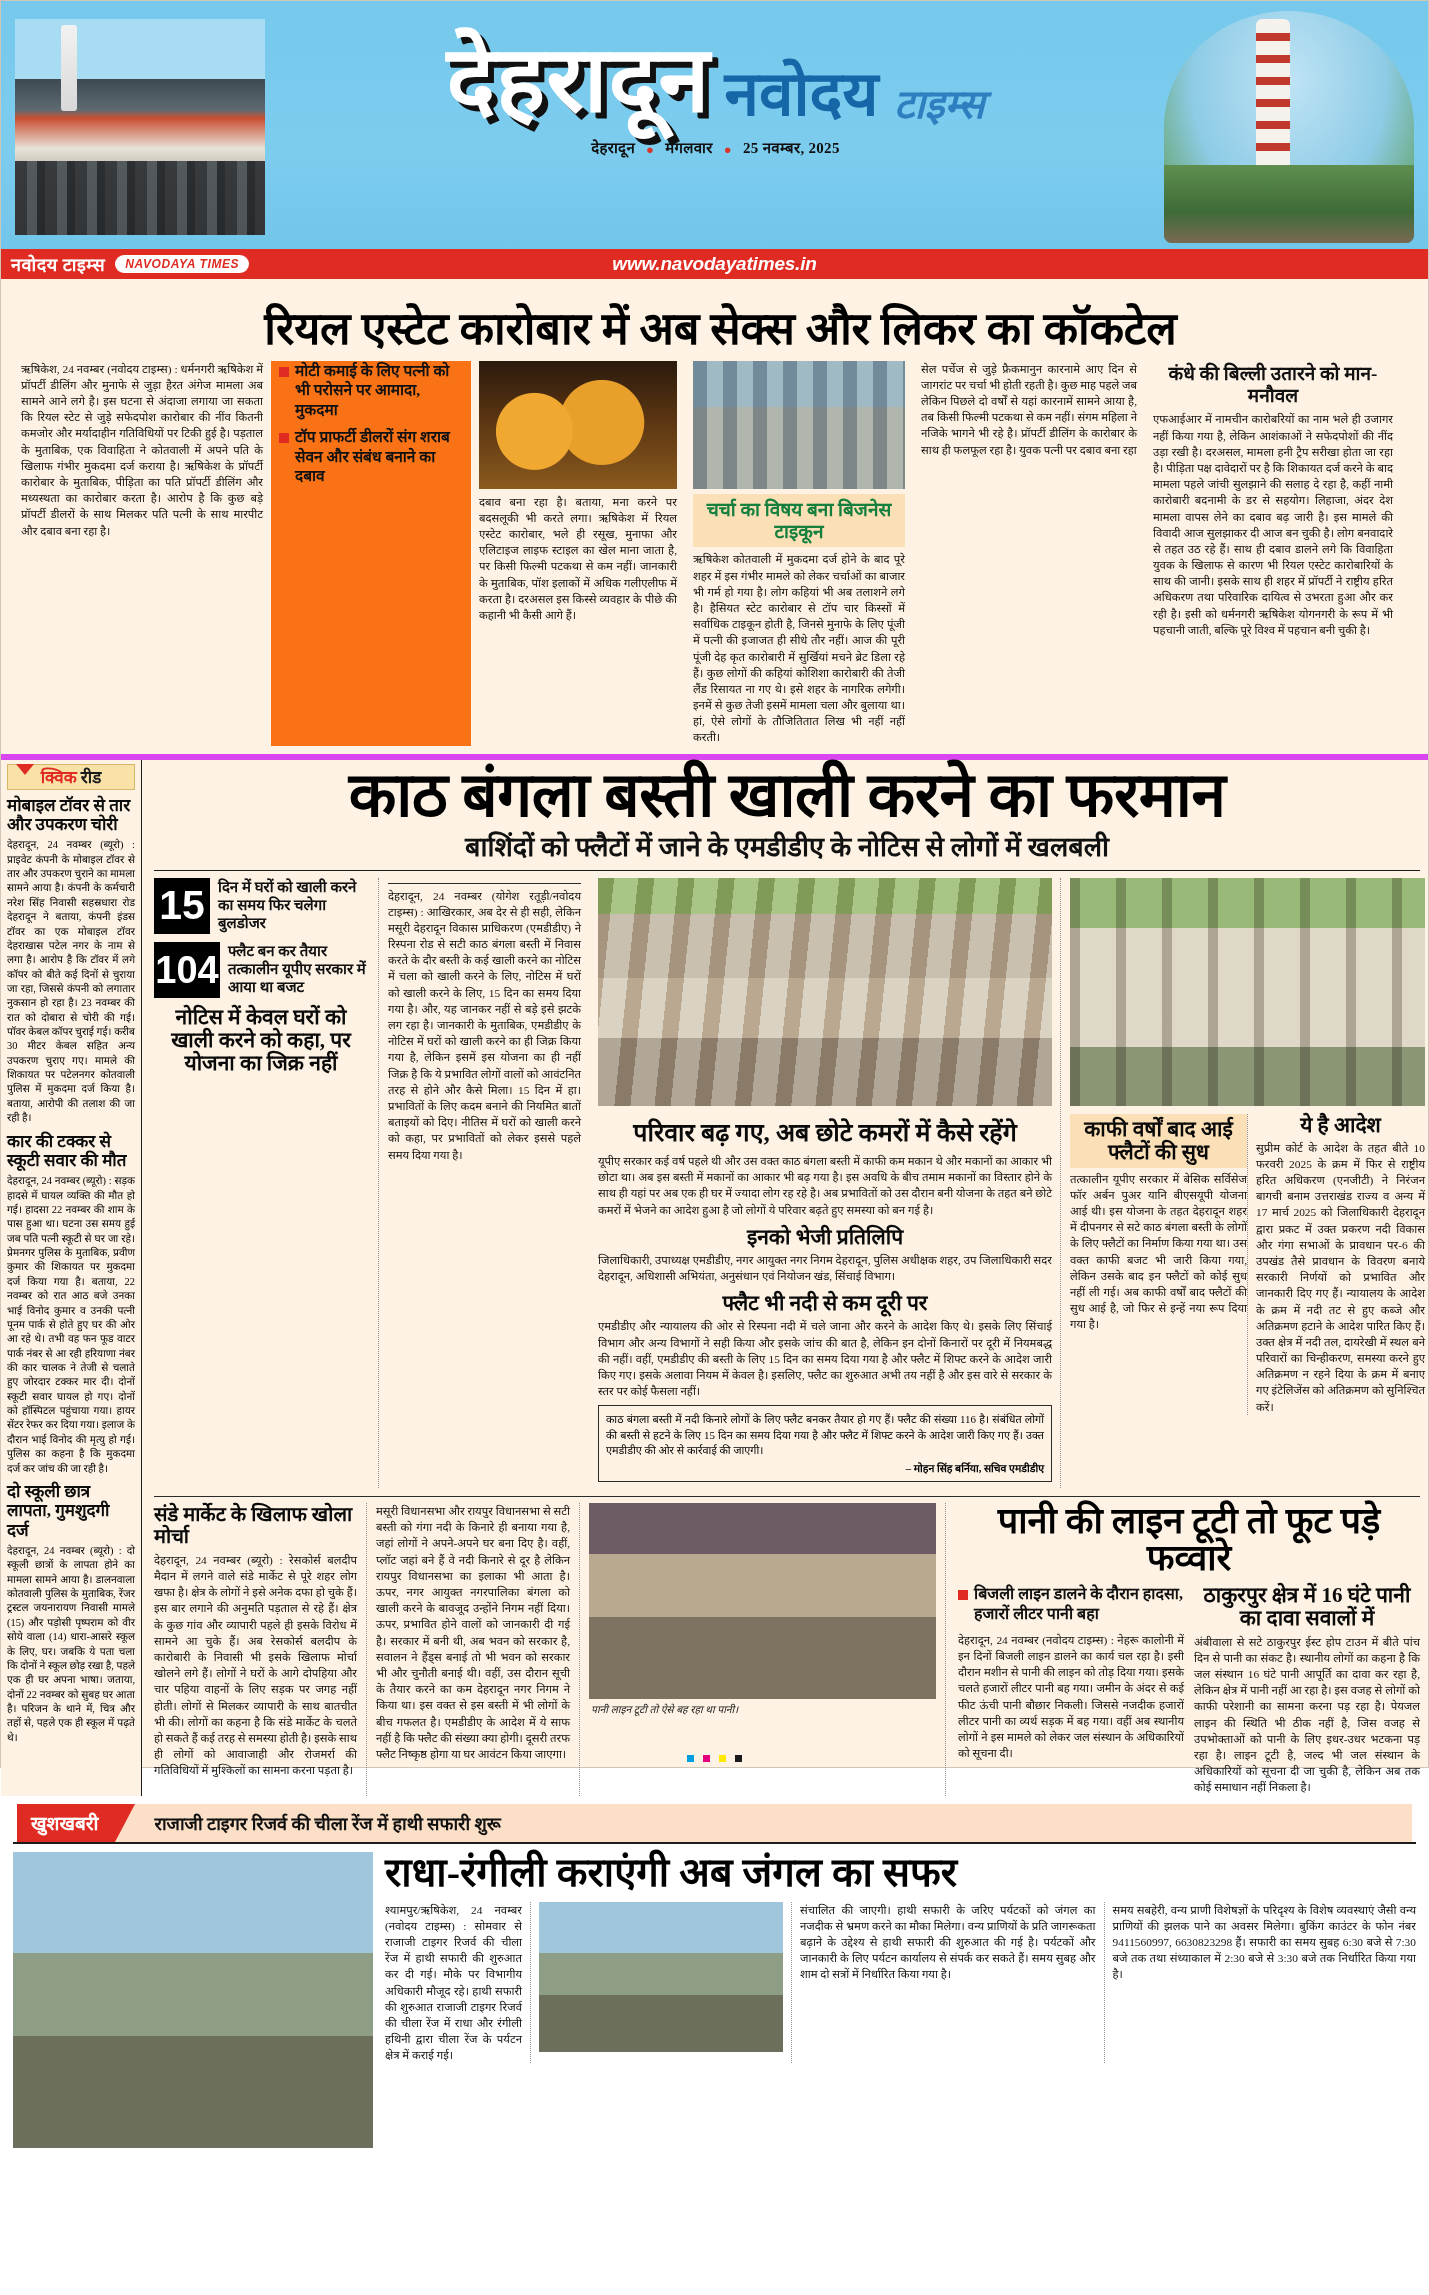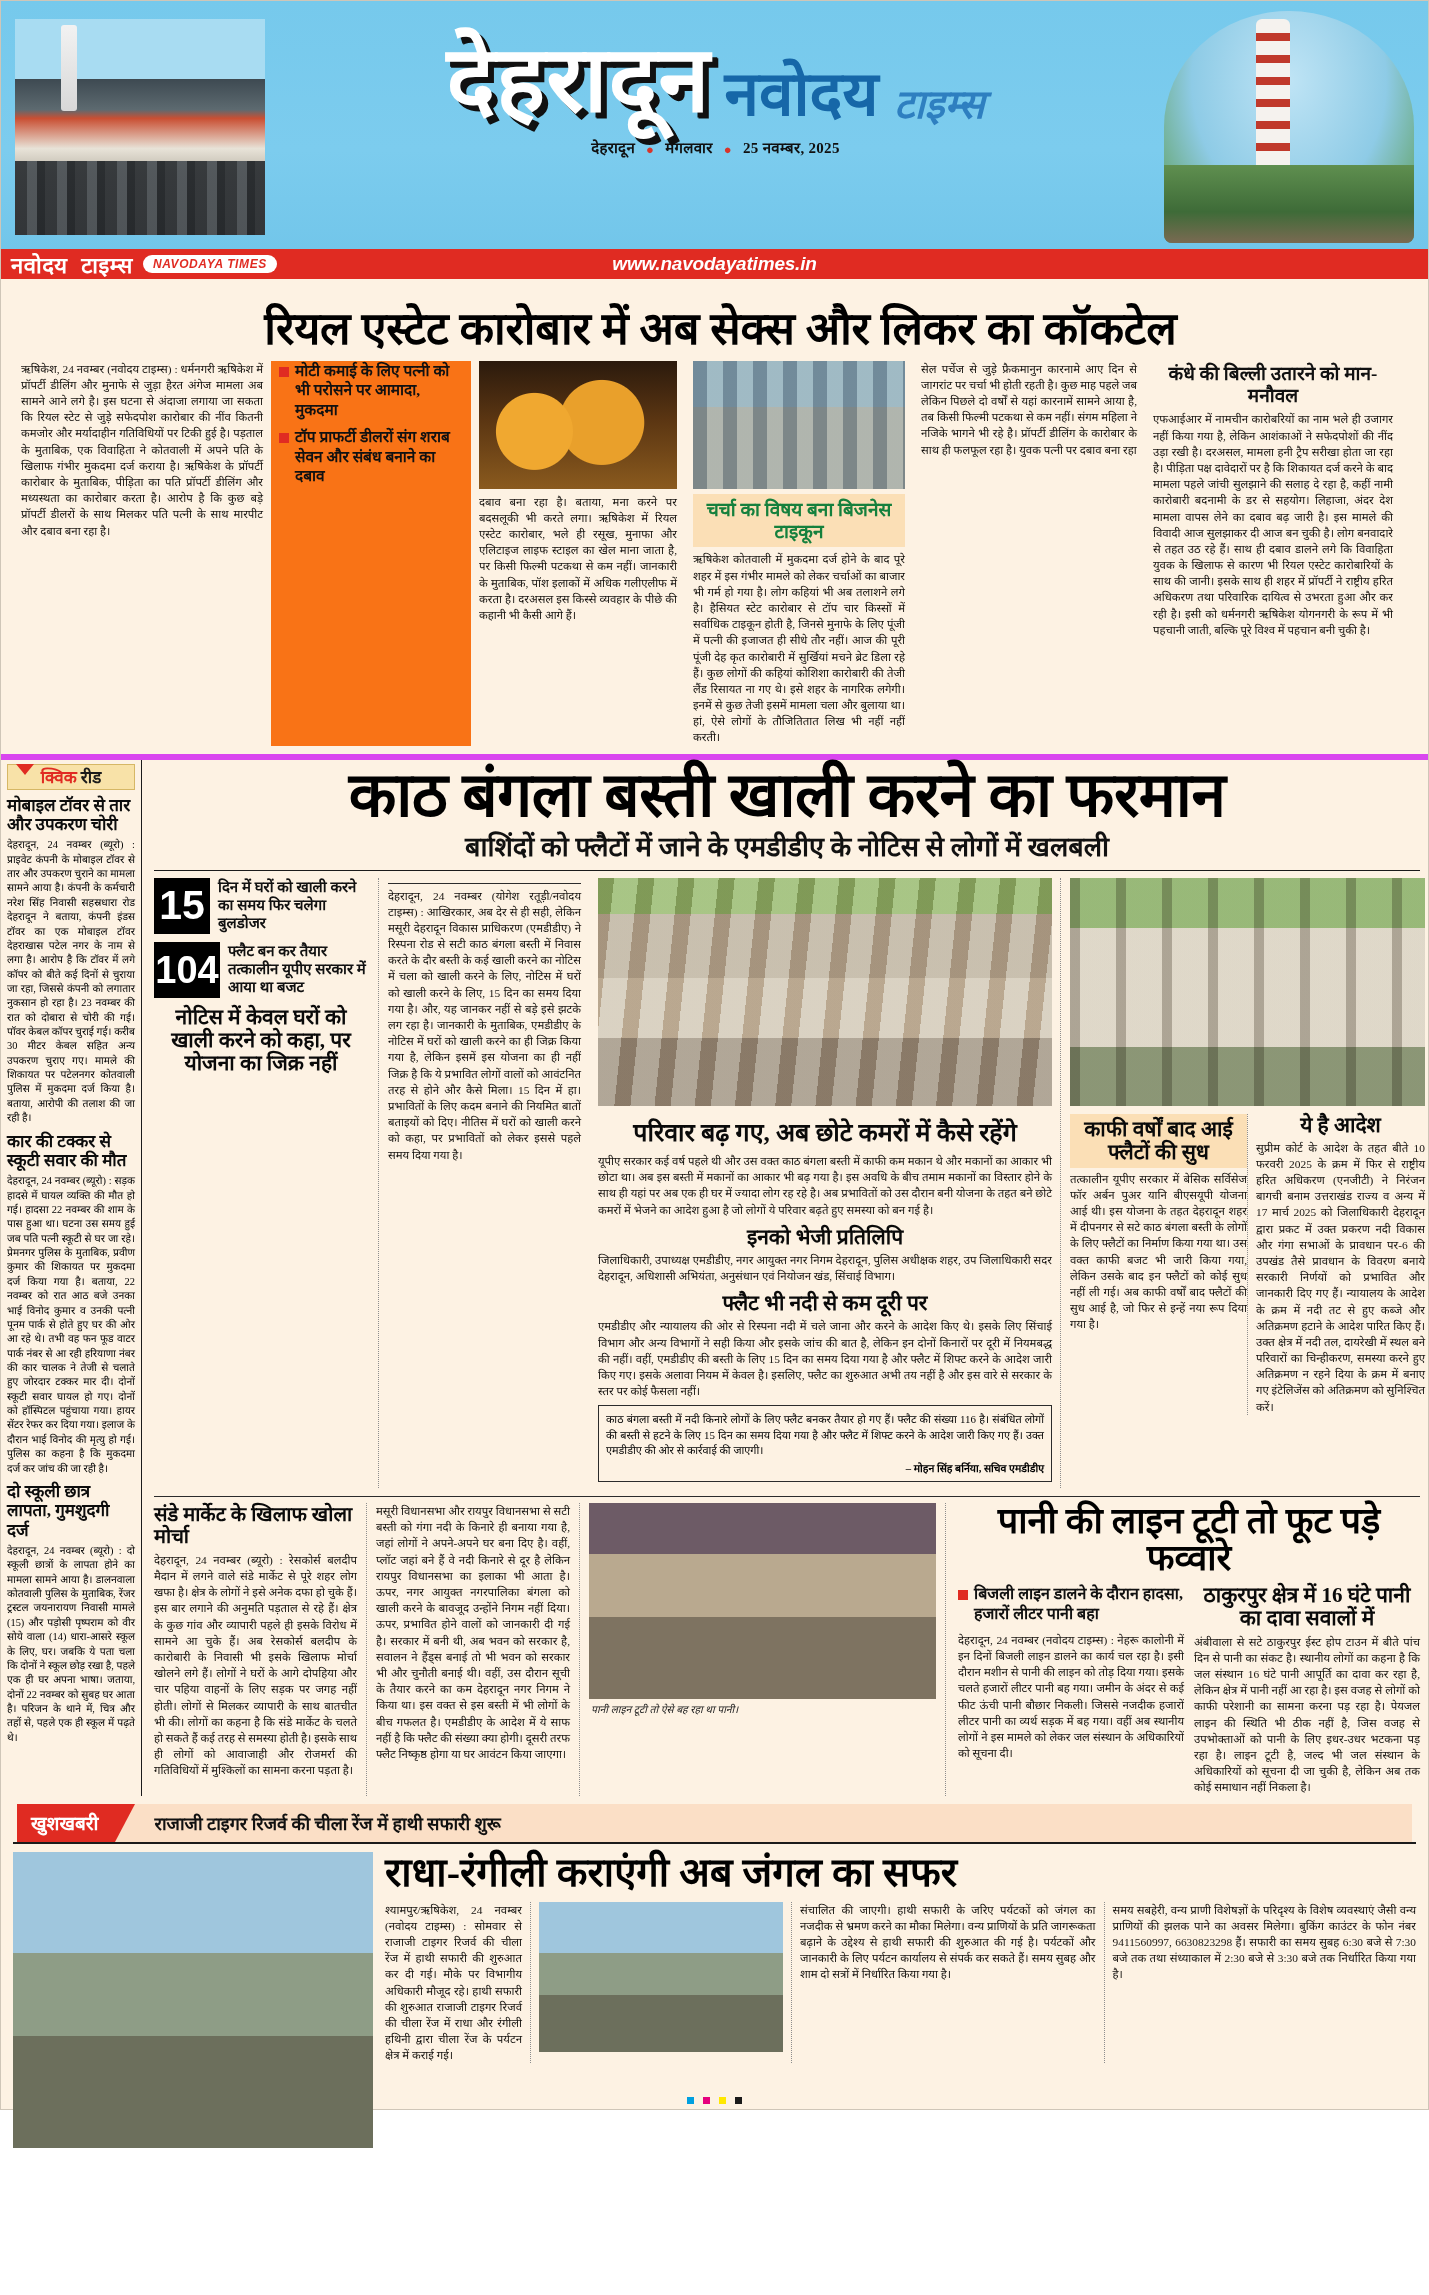--- a/index.html
+++ b/index.html
@@ -7,21 +7,21 @@
   html, body {
     width: 1429px;
     height: 2295px;
     background: #ffffff;
     font-family: "Liberation Serif", "DejaVu Serif", serif;
     overflow: hidden;
   }
   .page {
     position: relative;
     width: 1429px;
-    height: 2110px;
+    height: 1768px;
     background: #fdf2e3;
     border: 1px solid #cfc6b8;
   }
 
   
   .masthead {
     position: relative;
     height: 248px;
     background: linear-gradient(180deg,#76c9ec 0%, #7cccee 60%, #72c6ea 100%);
     overflow: hidden;
@@ -81,22 +81,22 @@
     letter-spacing: .3px;
   }
   .mh-dot { color: #d8342a; font-size: 13px; margin: 0 7px; vertical-align: middle; }
 
   
   .redbar {
     position: relative; height: 30px; background: #e02b22;
     display: flex; align-items: center; padding: 0 10px;
   }
   .rb-hindi {
-    color:#fff; font-weight:700; font-size:22px; letter-spacing:.5px;
-    font-family:Liberation Mono, monospace;
+    color:#fff; font-weight:700; font-size:18px; letter-spacing:.5px;
+    font-family:Liberation Serif, serif;
   }
   .rb-badge {
     margin-left: 10px; background:#fff; color:#e02b22; font-weight:700;
     font-size: 12px; letter-spacing: .6px; padding: 2px 10px; border-radius: 10px;
     font-family: "Liberation Sans", sans-serif; font-style: italic;
   }
   .rb-url {
     position:absolute; left:0; right:0; text-align:center; color:#fff; font-weight:700;
     font-size:19px; font-family:"Liberation Sans",sans-serif; font-style: italic;
     letter-spacing: -.2px; pointer-events:none;

